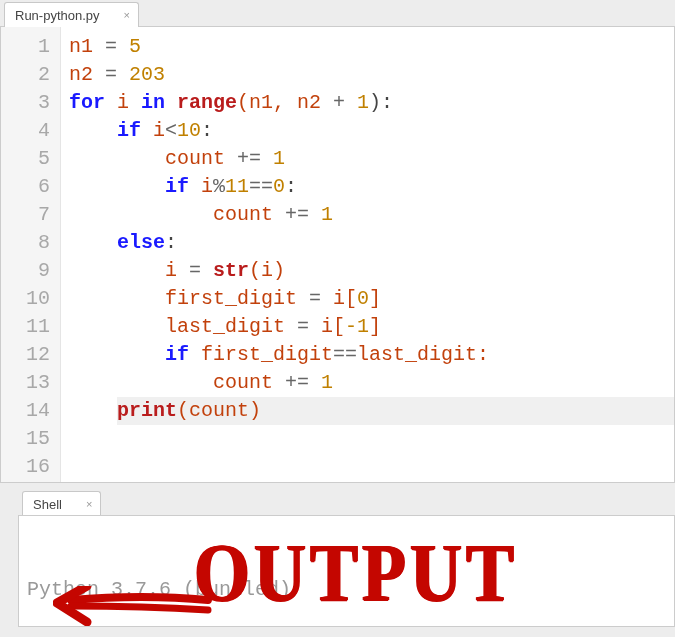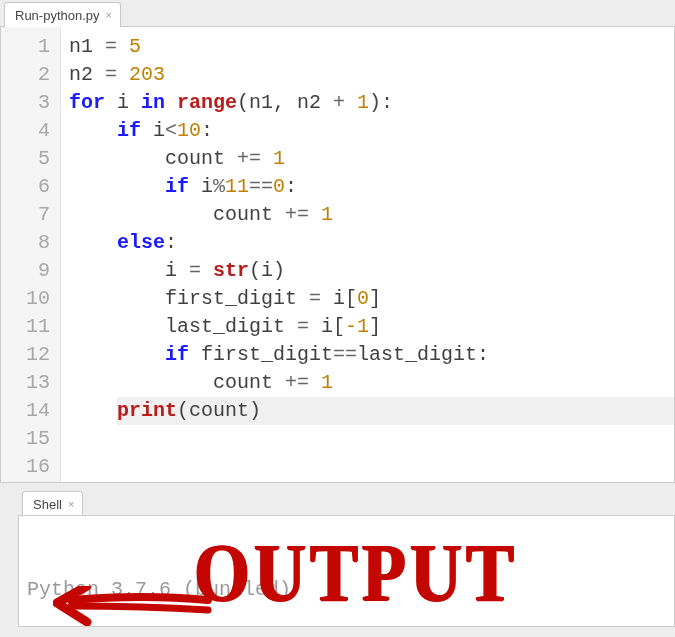--- a/index.html
+++ b/index.html
@@ -22,21 +22,21 @@
     display: flex;
     align-items: flex-end;
     height: 26px;
     background: #ededed;
     padding-left: 4px;
     box-sizing: border-box;
   }
   .tab {
     display: flex;
     align-items: center;
-    gap: 6px;
+    gap: 24px;
     height: 24px;
     padding: 0 8px 0 10px;
     font-size: 13px;
     font-family: "Segoe UI", Arial, sans-serif;
     background: #fff;
     border: 1px solid #c8c8c8;
     border-bottom: none;
     border-radius: 3px 3px 0 0;
     color: #444;
     position: relative;
@@ -76,21 +76,21 @@
     color: #222;
     position: relative;
   }
   .code-lines div.line.hl {
     background: #f0f0f0;
     margin-left: 48px;
   }
   
   .tk-kw   { color: #0000a8; font-weight: bold; }
   .tk-num  { color: #c07800; }
-  .tk-name { color: #404040; } 
+  .tk-name { color: #c2410c; } 
   .tk-op   { color: #666; }
   .tk-punc { color: #444; }
 
   
   .tk-builtin { color: #6a1b9a; font-weight: bold; }
 
   
   .tk-kw { color: #1a1aff; }
   .tk-builtin { color: #b91c1c; }
   .tk-num { color: #c08000; }

